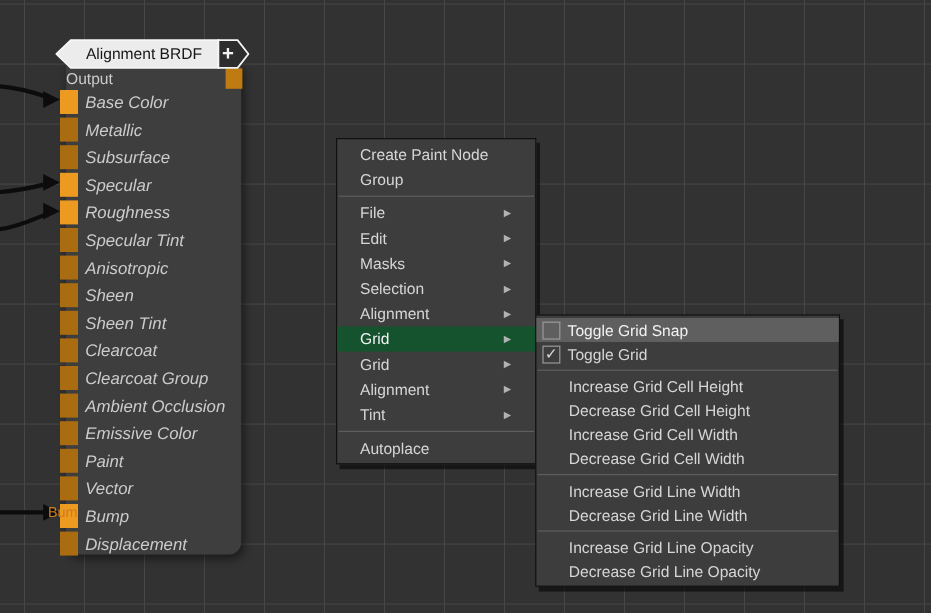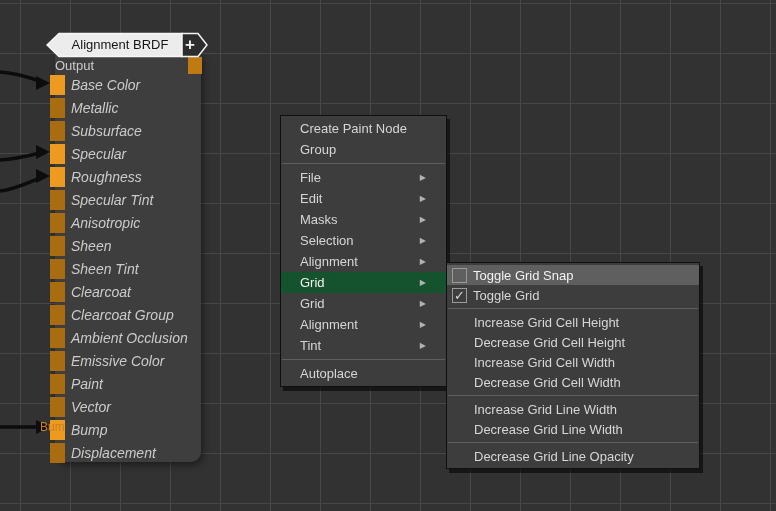--- a/index.html
+++ b/index.html
@@ -266,17 +266,21 @@
         <span class="cb-spacer"></span>
         <span class="mi-label">Increase Grid Line Width</span>
       </div>
       <div class="menu-item smenu-item">
         <span class="cb-spacer"></span>
         <span class="mi-label">Decrease Grid Line Width</span>
       </div>
       <div class="menu-sep"></div>
       <div class="menu-item smenu-item">
         <span class="cb-spacer"></span>
+        <span class="mi-label">Increase Grid Line Opacity</span>
+      </div>
+      <div class="menu-item smenu-item">
+        <span class="cb-spacer"></span>
         <span class="mi-label">Decrease Grid Line Opacity</span>
       </div>
     </div>
 
 </div>
 
 </body></html>

